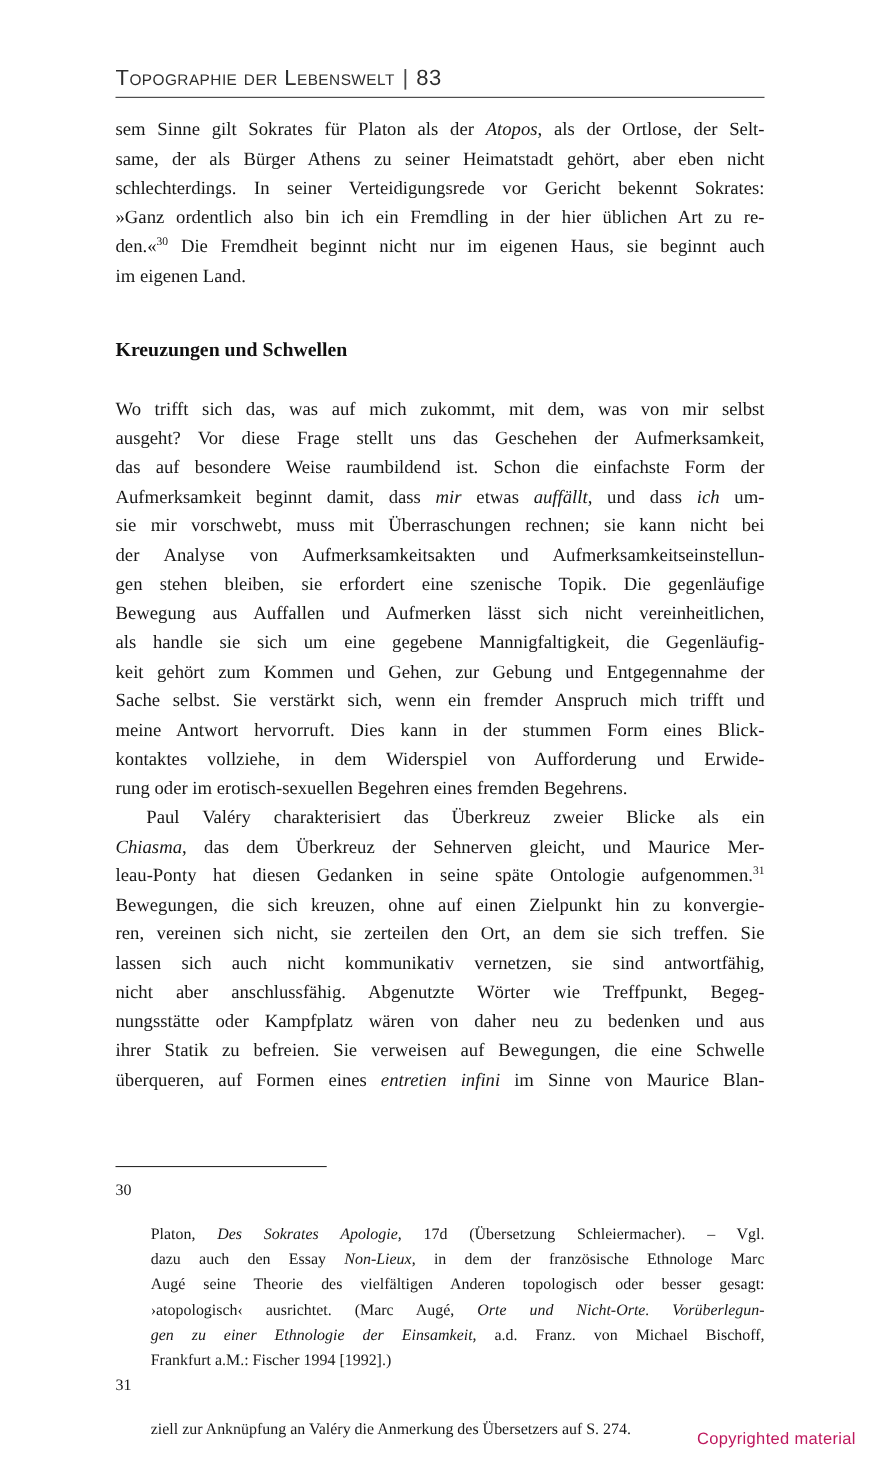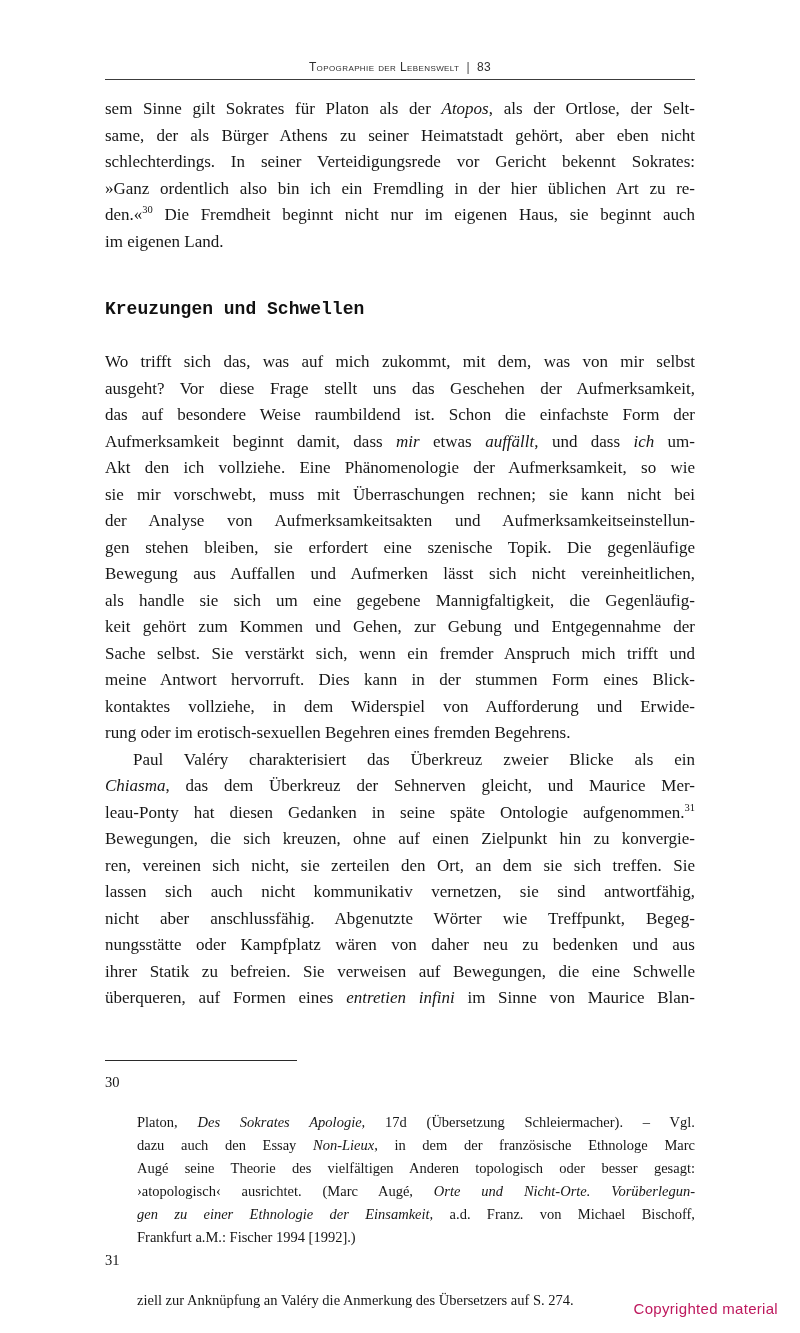--- a/index.html
+++ b/index.html
@@ -6,37 +6,37 @@
   html,body { background:#ffffff; }
   .page {
     position:relative; width:800px; height:1333px; background:#ffffff;
     font-family:"Liberation Serif", serif; color:#1a1a1a; overflow:hidden;
   }
   .text-col { position:absolute; left:105px; width:590px; top:60px; }
 
   .running-head {
     font-family:"Liberation Sans", sans-serif;
     font-variant:small-caps;
-    font-size:12px; letter-spacing:0.4px; color:#2e2e2e;
-    text-align:center; padding-bottom:5px;
+    font-size:20px; letter-spacing:0.4px; color:#2e2e2e;
+    text-align:left; padding-bottom:5px;
     border-bottom:1.6px solid #3c3c3c;
   }
   .running-head .divider { margin:0 7px; color:#4a4a4a; font-variant:normal; }
   .running-head .pagenum { font-variant:normal; }
 
   .para { font-size:17px; line-height:26.5px; color:#161616; }
   .line { text-align:justify; text-align-last:justify; }
   .line.last { text-align-last:left; }
   .it { font-style:italic; }
   sup { font-size:10.5px; vertical-align:super; line-height:0; }
 
   .para1 { margin-top:16px; }
   .heading {
     margin-top:44px;
-    font-family:Liberation Mono, monospace;
+    font-family:Liberation Serif, serif;
     font-weight:bold; font-size:18px; color:#111;
   }
   .para2 { margin-top:30px; }
   .para3 .line:first-child { text-indent:28px; }
 
   .footnotes { position:absolute; left:105px; width:590px; top:1060px; font-size:14.5px; line-height:23px; color:#161616; }
   .fn-rule { width:192px; border-top:1.4px solid #2a2a2a; margin-bottom:10px; }
   .fn-row { display:flex; }
   .fn-num { width:32px; flex:none; }
   .fn-text { flex:1;margin-top:40px; }
@@ -66,21 +66,20 @@
         <div class="line last">im eigenen Land.</div>
       </div>
 
     <div class="heading">Kreuzungen und Schwellen</div>
 
     <div class="para para2">
         <div class="line">Wo trifft sich das, was auf mich zukommt, mit dem, was von mir selbst</div>
         <div class="line">ausgeht? Vor diese Frage stellt uns das Geschehen der Aufmerksamkeit,</div>
         <div class="line">das auf besondere Weise raumbildend ist. Schon die einfachste Form der</div>
         <div class="line">Aufmerksamkeit beginnt damit, dass <span class="it">mir</span> etwas <span class="it">auffällt</span>, und dass <span class="it">ich</span> um-</div>
-        <div class="line">Akt den ich vollziehe. Eine Phänomenologie der Aufmerksamkeit, so wie</div>
         <div class="line">sie mir vorschwebt, muss mit Überraschungen rechnen; sie kann nicht bei</div>
         <div class="line">der Analyse von Aufmerksamkeitsakten und Aufmerksamkeitseinstellun-</div>
         <div class="line">gen stehen bleiben, sie erfordert eine szenische Topik. Die gegenläufige</div>
         <div class="line">Bewegung aus Auffallen und Aufmerken lässt sich nicht vereinheitlichen,</div>
         <div class="line">als handle sie sich um eine gegebene Mannigfaltigkeit, die Gegenläufig-</div>
         <div class="line">keit gehört zum Kommen und Gehen, zur Gebung und Entgegennahme der</div>
         <div class="line">Sache selbst. Sie verstärkt sich, wenn ein fremder Anspruch mich trifft und</div>
         <div class="line">meine Antwort hervorruft. Dies kann in der stummen Form eines Blick-</div>
         <div class="line">kontaktes vollziehe, in dem Widerspiel von Aufforderung und Erwide-</div>
         <div class="line last">rung oder im erotisch-sexuellen Begehren eines fremden Begehrens.</div>

